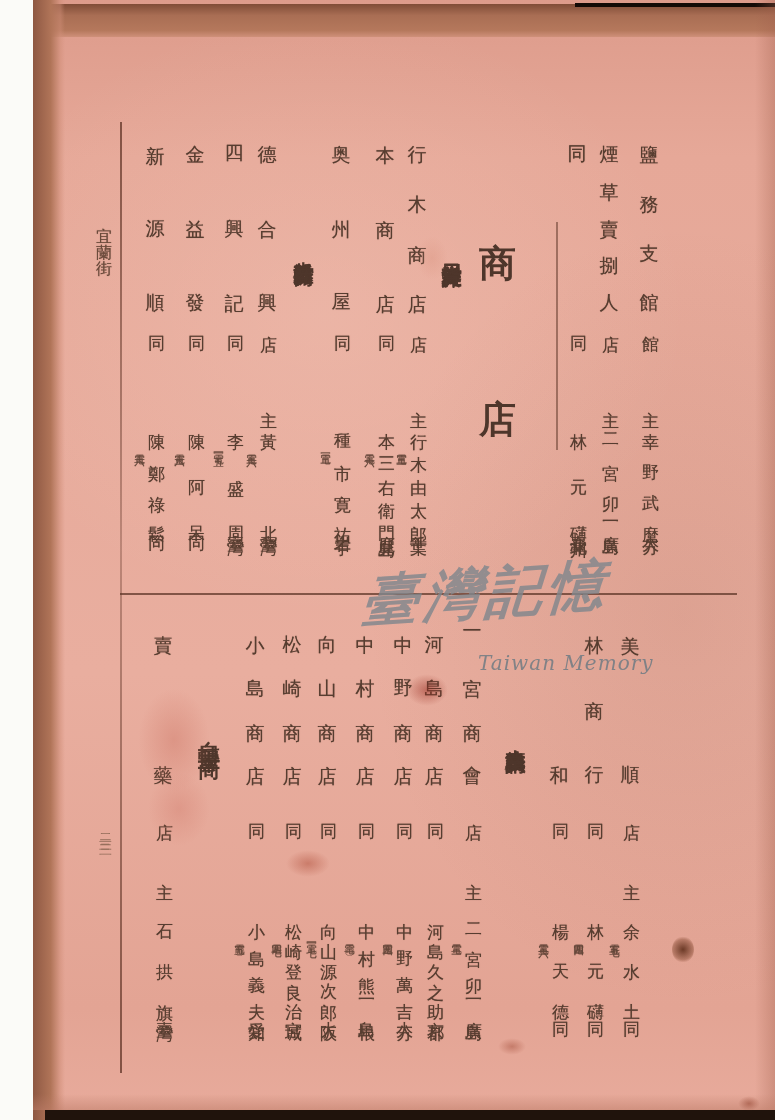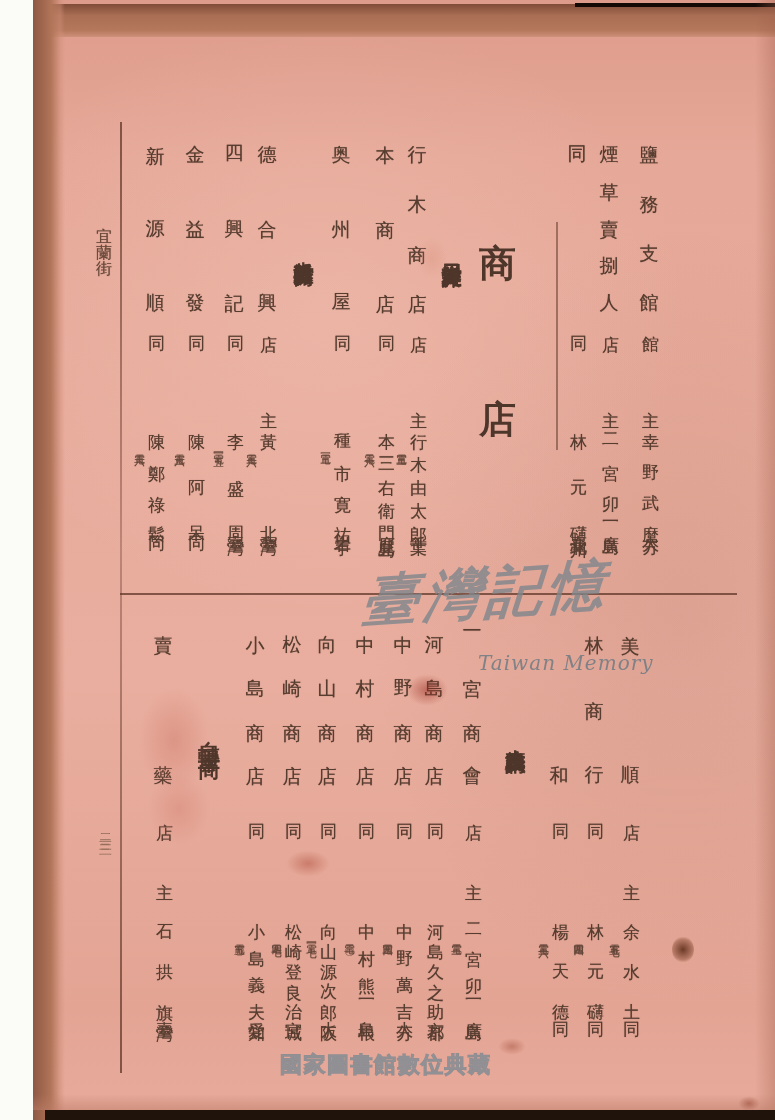--- a/index.html
+++ b/index.html
@@ -303,21 +303,20 @@
     <div class="e-role vt ink">店主</div>
     <div class="e-flow">
       <div class="e-person vt ink">石拱旗</div>
       <div class="e-phone vt ink"></div>
       <div class="e-place vt ink">臺灣</div>
     </div>
   </div>
 
   <div id="wm-main">臺灣記憶</div>
   <div id="wm-latin">Taiwan Memory</div>
-  <div id="wm-bottom">國家圖書館數位典藏</div>
 
   <div class="stain" id="s1"></div>
   <div class="stain" id="s2"></div>
   <div class="stain" id="s3"></div>
   <div class="stain" id="s4"></div>
   <div class="stain" id="s5"></div>
   <div class="stain" id="s6"></div>
   <div class="stain" id="s7"></div>
   <div class="stain" id="s8"></div>
 

